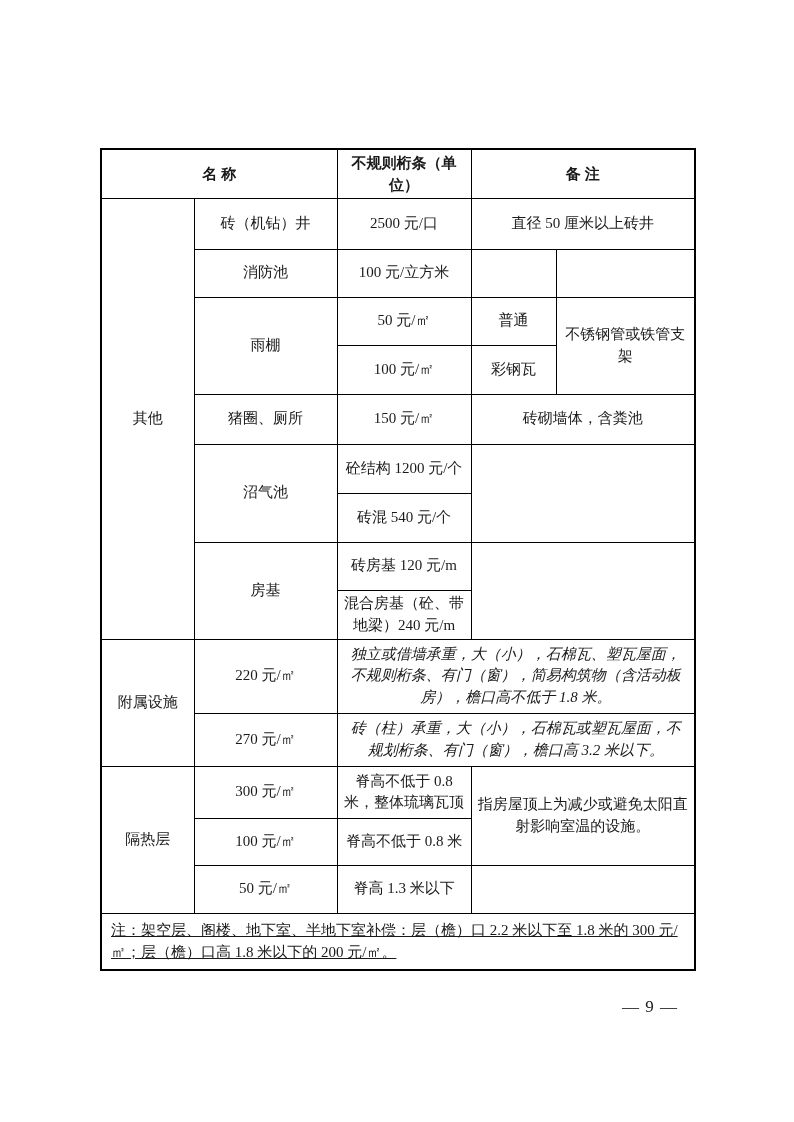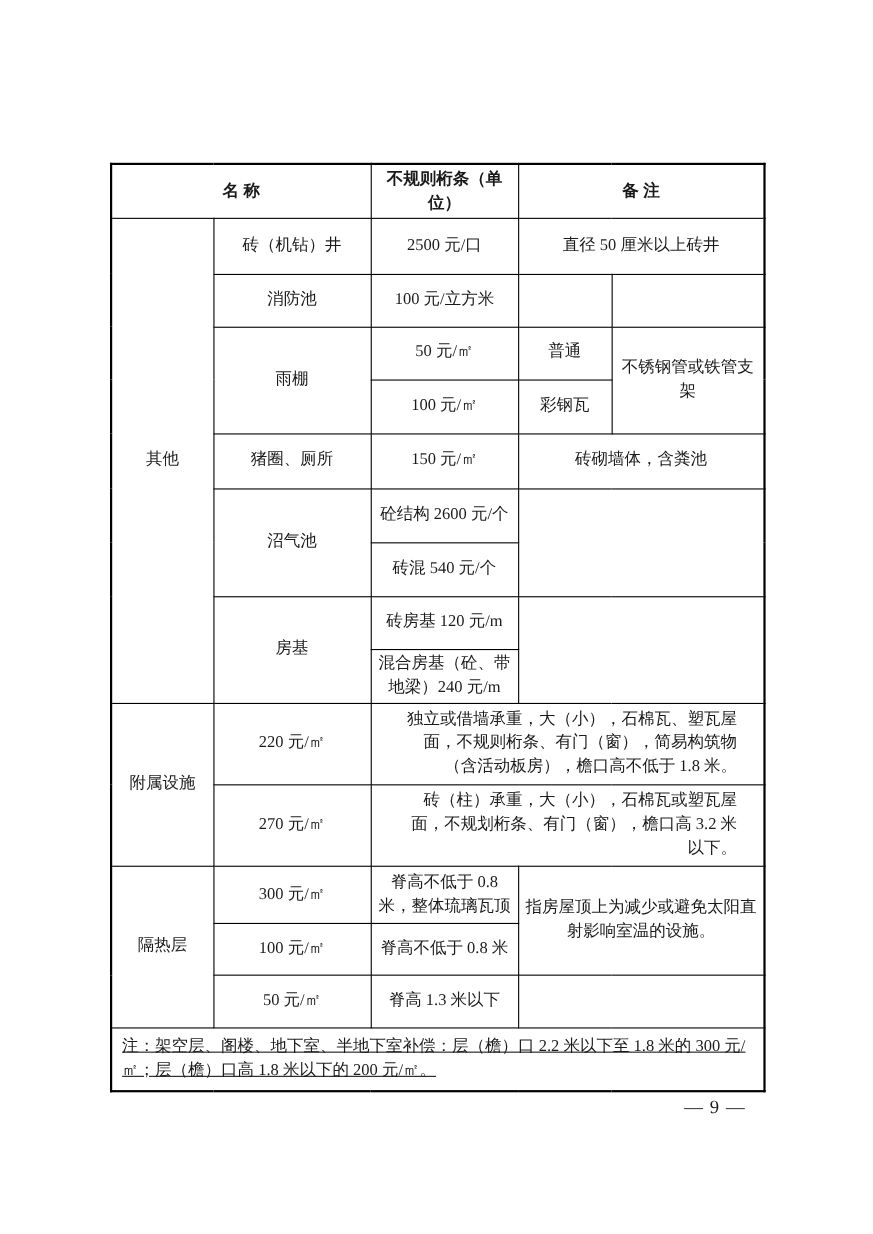--- a/index.html
+++ b/index.html
@@ -34,22 +34,23 @@
     line-height: 1.45;
     padding: 2px 4px;
     overflow: hidden;
   }
   table.comp-table td.hdr {
     font-family: "Liberation Sans", "DejaVu Sans", sans-serif;
     font-weight: bold;
     font-size: 15px;
   }
   table.comp-table td.desc {
-    text-align: right;
-    padding: 4px 24px;
+    text-align: center;
+    padding: 4px 13px;
+    font-style: italic;
   }
   table.comp-table td.notecell {
     text-align: left;
     padding: 6px 9px;
     vertical-align: top;
     text-decoration: underline;
   }
   .page-number {
     position: absolute;
     top: 997px;
@@ -109,21 +110,21 @@
     </tr>
 
     <tr style="height:50px">
       <td>猪圈、厕所</td>
       <td>150 元/㎡</td>
       <td colspan="2">砖砌墙体，含粪池</td>
     </tr>
 
     <tr style="height:49px">
       <td rowspan="2">沼气池</td>
-      <td>砼结构 2600 元/个</td>
+      <td>砼结构 1200 元/个</td>
       <td colspan="2" rowspan="2"></td>
     </tr>
 
     <tr style="height:49px">
       <td>砖混 540 元/个</td>
     </tr>
 
     <tr style="height:48px">
       <td rowspan="2">房基</td>
       <td>砖房基 120 元/m</td>

